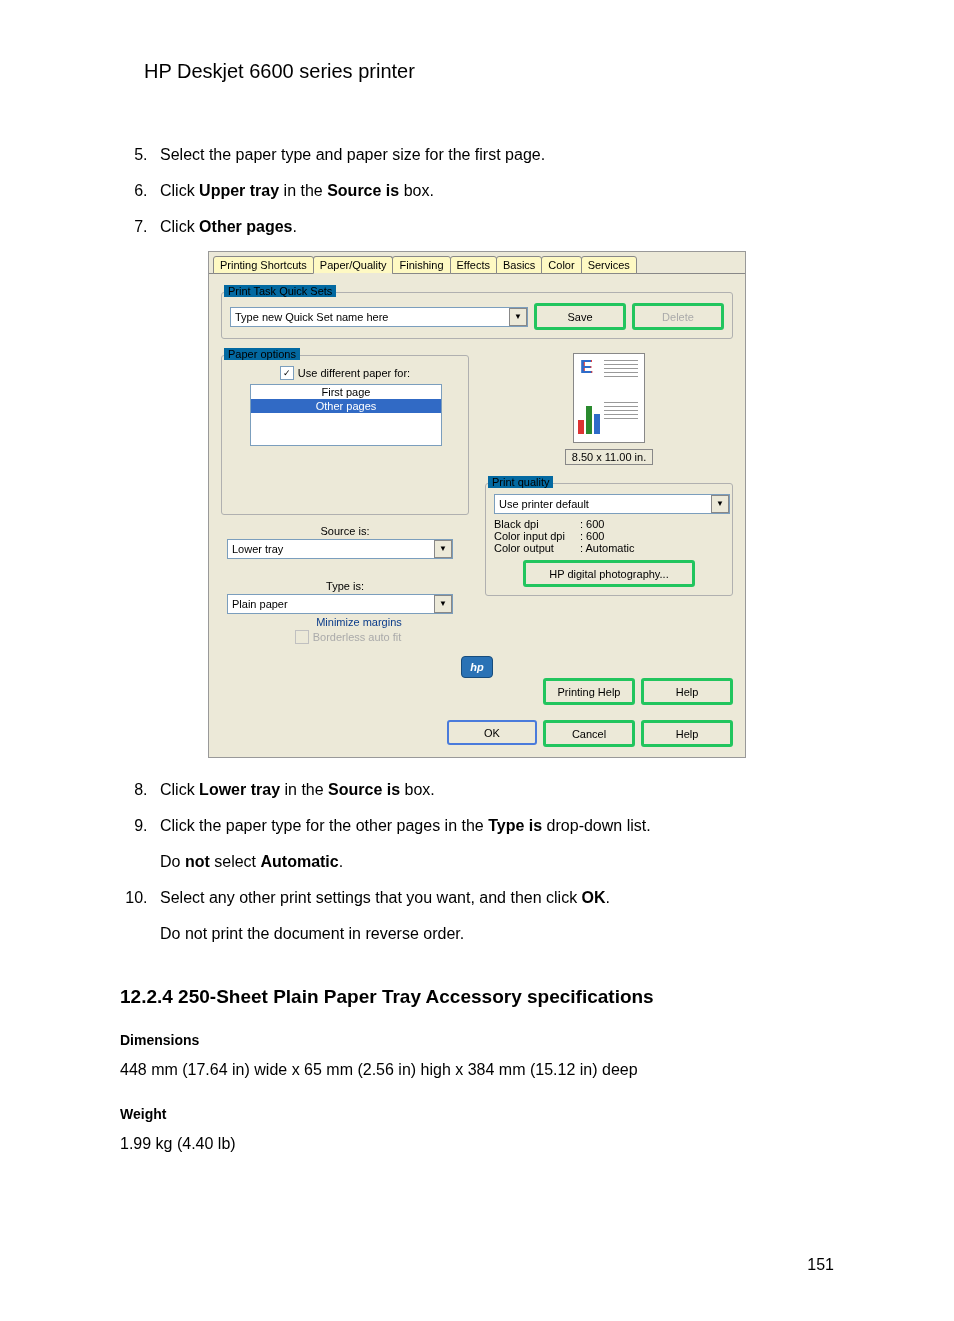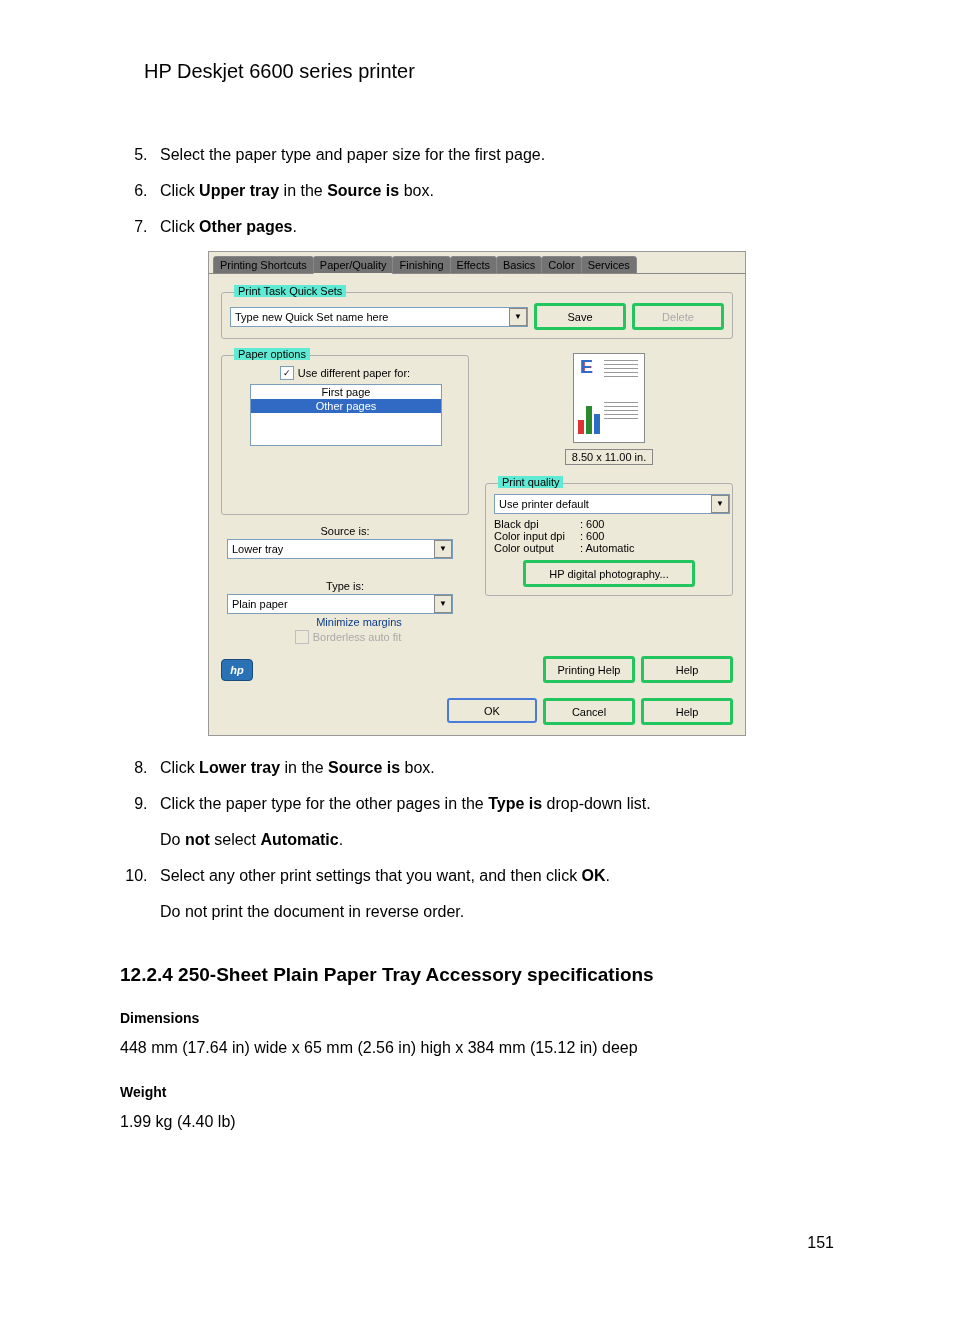--- a/index.html
+++ b/index.html
@@ -46,21 +46,21 @@
     font-size: 11px;
     color: #000;
   }
   .tabs {
     display: flex;
     padding: 4px 4px 0 4px;
     position: relative;
     z-index: 2;
   }
   .tab {
-    background: #737373;
+    background: #fef9c3;
     border: 1px solid #888;
     border-top-left-radius: 3px;
     border-top-right-radius: 3px;
     padding: 2px 6px;
     margin-right: 0;
     position: relative;
   }
   .tab.active {
     border-bottom-color: #ece9d8;
     font-weight: normal;
@@ -75,22 +75,22 @@
   .groupbox {
     border: 1px solid #b0b0b0;
     border-radius: 3px;
     padding: 10px 8px 8px 8px;
     margin-top: 12px;
     position: relative;
   }
   .groupbox .gb-title {
     position: absolute;
     top: -8px;
-    left: 12px;
-    background: #5eead4;
+    left: 2px;
+    background: #0369a1;
     padding: 0 4px;
   }
   .combo {
     display: flex;
     background: #fff;
     border: 1px solid #7b9ebd;
     height: 18px;
     align-items: center;
     padding: 0 0 0 4px;
   }
@@ -378,21 +378,21 @@
                     <span>: Automatic</span>
                   </div>
               </div>
               <div style="text-align:center; margin-top:6px;">
                 <div class="btn" style="min-width:150px;">HP digital photography...</div>
               </div>
             </div>
           </div>
         </div>
 
-        <div style="display:flex; align-items:center; margin-top:10px;">
+        <div style="display:flex; align-items:center; margin-top:10px;flex-direction:column;">
           <span class="hp-logo">hp</span>
           <div style="margin-left:auto; display:flex; gap:6px;">
             <div class="btn">Printing Help</div>
             <div class="btn">Help</div>
           </div>
         </div>
 
         <div class="bottom-btns" style="border-top:1px solid transparent; padding-top:6px;">
           <div class="btn" style="border:2px solid #4a7bdb;">OK</div>
           <div class="btn">Cancel</div>

